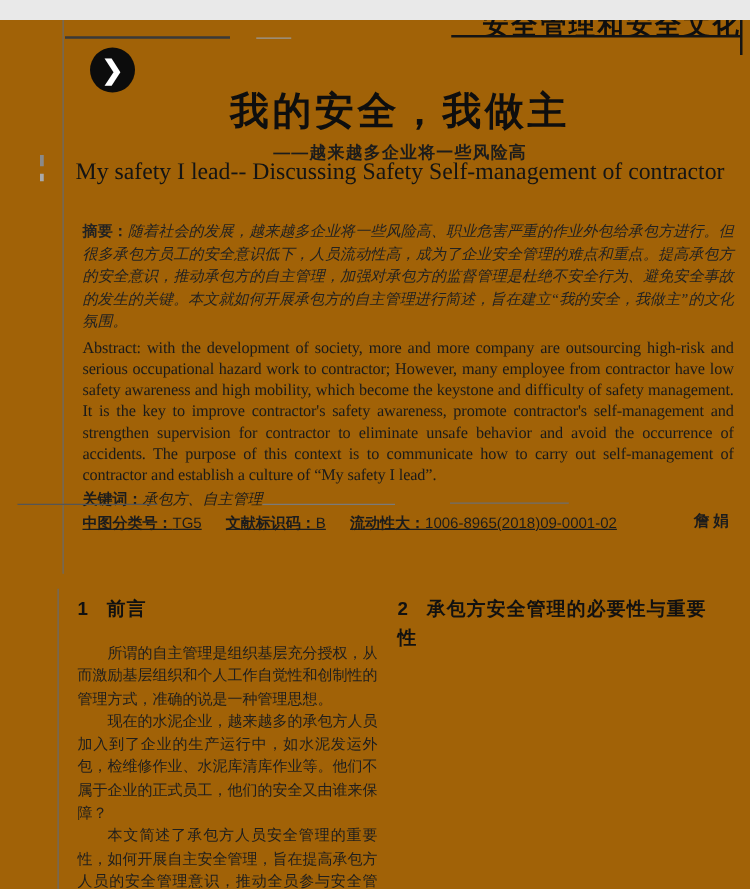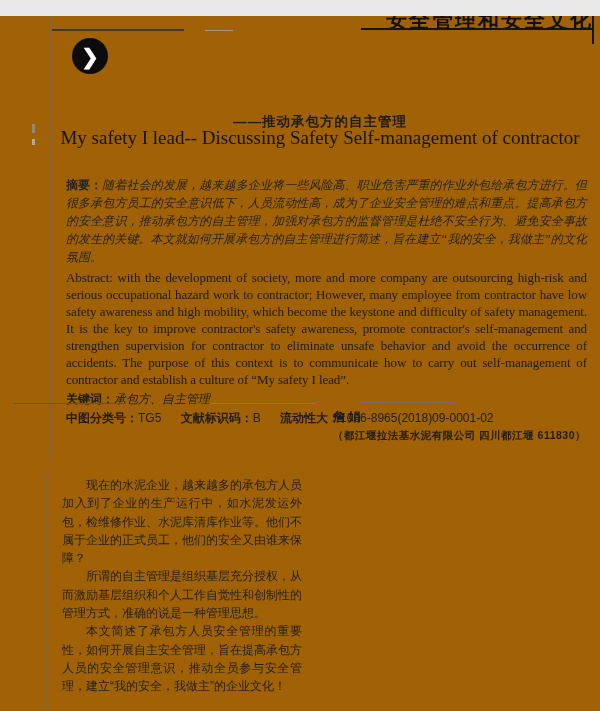--- a/index.html
+++ b/index.html
@@ -58,21 +58,21 @@
   .abs-en {
     margin:0 0 3px 0; font-size:13px; line-height:17px; letter-spacing:-0.1px;
     font-family:Liberation Serif, serif; color:#1a1a1a;
   }
   .kw-zh { margin:1px 0 0 0; font-size:12px; line-height:17px; }
   .kw-zh b { font-weight:bold; }
   .kw-zh .val { font-style:italic; font-family:Liberation Sans, sans-serif; }
   .kw-en { margin:0; font-size:12px; line-height:17px; font-family:"Liberation Serif", serif; }
   .meta-line { margin:1px 0 0 0; font-size:12px; line-height:18px; }
   .meta-line b { font-weight:bold; }
-  .meta-line .grp { margin-right:16px; white-space:nowrap; }
+  .meta-line .grp { margin-right:16px; white-space:nowrap;text-decoration:underline; }
   
   .author { position:absolute; right:14px; top:393px; text-align:left; }
   .author-name { font-size:12.5px; font-weight:bold; letter-spacing:3px; }
   .author-affil { margin-top:3px; font-size:10.5px; font-weight:bold; letter-spacing:0.5px; }
   
   .col { position:absolute; top:460px; }
   .col-left  { left:62px;  width:240px; }
   .col-right { left:318px; width:266px; }
   .sec-h { margin:0 0 14px 0; font-size:15px; font-weight:bold; line-height:23px; letter-spacing:1px; color:#111; }
   .col-right .sec-h { width:256px; }
@@ -94,45 +94,47 @@
   <div class="speck1"></div>
   <div class="speck2"></div>
 
   <div class="banner">
     <span class="txt">安全管理和安全文化</span>
   </div>
   <div class="banner-tick"></div>
 
   <div class="badge">❯</div>
 
-  <div class="subtitle-zh">——推动承包方的自主管理</div>
+  <div class="title-zh">我的安全，我做主</div>
+  <div class="subtitle-zh">——越来越多企业将一些风险高</div>
   <div class="title-en">My safety I lead-- Discussing Safety Self-management of contractor</div>
 
   <div class="abstract-block">
     <p class="abs-zh"><b>摘要：</b><span>随着社会的发展，越来越多企业将一些风险高、职业危害严重的作业外包给承包方进行。但很多承包方员工的安全意识低下，人员流动性高，成为了企业安全管理的难点和重点。提高承包方的安全意识，推动承包方的自主管理，加强对承包方的监督管理是杜绝不安全行为、避免安全事故的发生的关键。本文就如何开展承包方的自主管理进行简述，旨在建立“我的安全，我做主”的文化氛围。</span></p>
     <p class="abs-en"><span>Abstract:</span><span> with the development of society, more and more company are outsourcing high-risk and serious occupational hazard work to contractor; However, many employee from contractor have low safety awareness and high mobility, which become the keystone and difficulty of safety management. It is the key to improve contractor's safety awareness, promote contractor's self-management and strengthen supervision for contractor to eliminate unsafe behavior and avoid the occurrence of accidents. The purpose of this context is to communicate how to carry out self-management of contractor and establish a culture of “My safety I lead”.</span></p>
     <p class="kw-zh"><b>关键词：</b><span class="val">承包方、自主管理</span></p>
     <p class="meta-line">
       <span class="grp"><b>中图分类号：</b><span>TG5</span></span>
       <span class="grp"><b>文献标识码：</b><span>B</span></span>
       <span class="grp"><b>流动性大：</b><span>1006-8965(2018)09-0001-02</span></span>
     </p>
   </div>
 
   <div class="div-seg div1"></div>
   <div class="div-seg div2"></div>
   <div class="div-seg div3"></div>
 
   <div class="author">
     <div class="author-name">詹娟</div>
-    <div class="author-affil">（都江堰拉法基水泥有限公司 四川都江堰 611830）</div>
   </div>
 
   <div class="col col-left">
+    <h2 class="sec-h"><span class="sec-num">1</span><span>前言</span></h2>
+    <p>所谓的自主管理是组织基层充分授权，从而激励基层组织和个人工作自觉性和创制性的管理方式，准确的说是一种管理思想。</p>
     <p>现在的水泥企业，越来越多的承包方人员加入到了企业的生产运行中，如水泥发运外包，检维修作业、水泥库清库作业等。他们不属于企业的正式员工，他们的安全又由谁来保障？</p>
-    <p>所谓的自主管理是组织基层充分授权，从而激励基层组织和个人工作自觉性和创制性的管理方式，准确的说是一种管理思想。</p>
     <p>本文简述了承包方人员安全管理的重要性，如何开展自主安全管理，旨在提高承包方人员的安全管理意识，推动全员参与安全管理，建立“我的安全，我做主”的企业文化！</p>
   </div>
 
   <div class="col col-right">
+    <h2 class="sec-h"><span class="sec-num">2</span><span>承包方安全管理的必要性与重要性</span></h2>
   </div>
 
 </div>
 
 </body></html>

